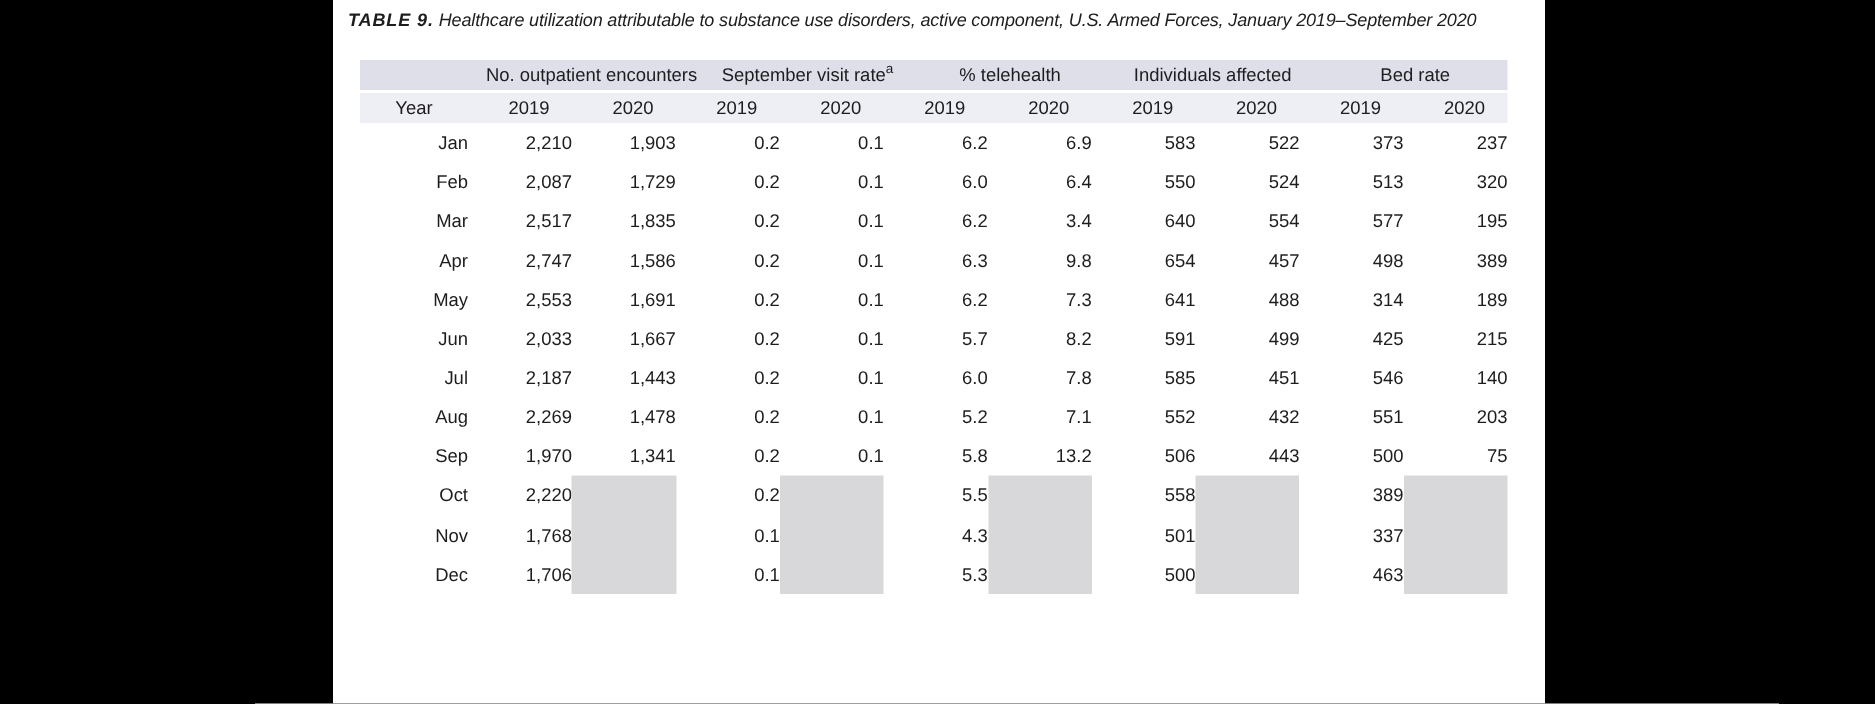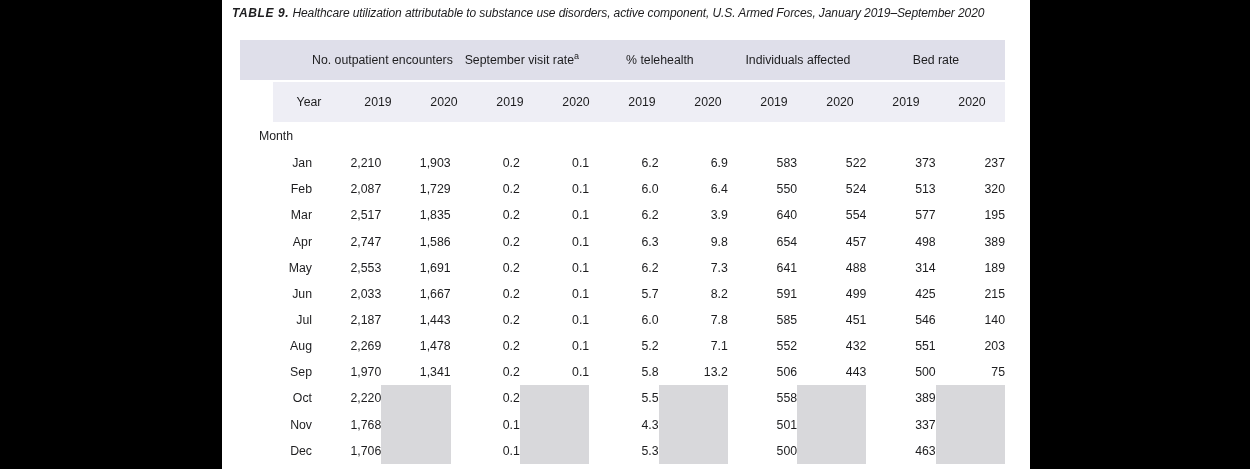--- a/index.html
+++ b/index.html
@@ -41,31 +41,31 @@
   .tbl{
     position:absolute;
     left:18px;top:40px;
     width:765px;
     font-size:12.3px;
   }
   .band{
     display:grid;
     align-items:center;
     text-align:center;
-    height:40px;
+    height:20px;
+    gap:12px;
   }
   .band1{
     grid-template-columns:72px repeat(5,1fr);
     background:var(--band-top);
   }
   .band2{
     grid-template-columns:72px repeat(10,1fr);
     background:var(--band-bottom);
     margin-top:2px;
-    margin-left:33px;
   }
   .band sup{font-size:9px;line-height:0;}
   .month-row{
     display:grid;
     grid-template-columns:72px repeat(10,1fr);
     align-items:center;
     text-align:center;
     height:28px;
   }
   .row{
@@ -116,23 +116,20 @@
         <div class="cell">2020</div>
         <div class="cell">2019</div>
         <div class="cell">2020</div>
         <div class="cell">2019</div>
         <div class="cell">2020</div>
         <div class="cell">2019</div>
         <div class="cell">2020</div>
         <div class="cell">2019</div>
         <div class="cell">2020</div>
       </div>
-    <div class="month-row">
-      <div class="cell">Month</div>
-    </div>
     <div id="rows">
         <div class="row">
           <div class="cell">Jan</div>
           <div class="cell">2,210</div>
           <div class="cell">1,903</div>
           <div class="cell">0.2</div>
           <div class="cell">0.1</div>
           <div class="cell">6.2</div>
           <div class="cell">6.9</div>
           <div class="cell">583</div>
@@ -153,21 +150,21 @@
           <div class="cell">513</div>
           <div class="cell">320</div>
         </div>
         <div class="row">
           <div class="cell">Mar</div>
           <div class="cell">2,517</div>
           <div class="cell">1,835</div>
           <div class="cell">0.2</div>
           <div class="cell">0.1</div>
           <div class="cell">6.2</div>
-          <div class="cell">3.9</div>
+          <div class="cell">3.4</div>
           <div class="cell">640</div>
           <div class="cell">554</div>
           <div class="cell">577</div>
           <div class="cell">195</div>
         </div>
         <div class="row">
           <div class="cell">Apr</div>
           <div class="cell">2,747</div>
           <div class="cell">1,586</div>
           <div class="cell">0.2</div>

